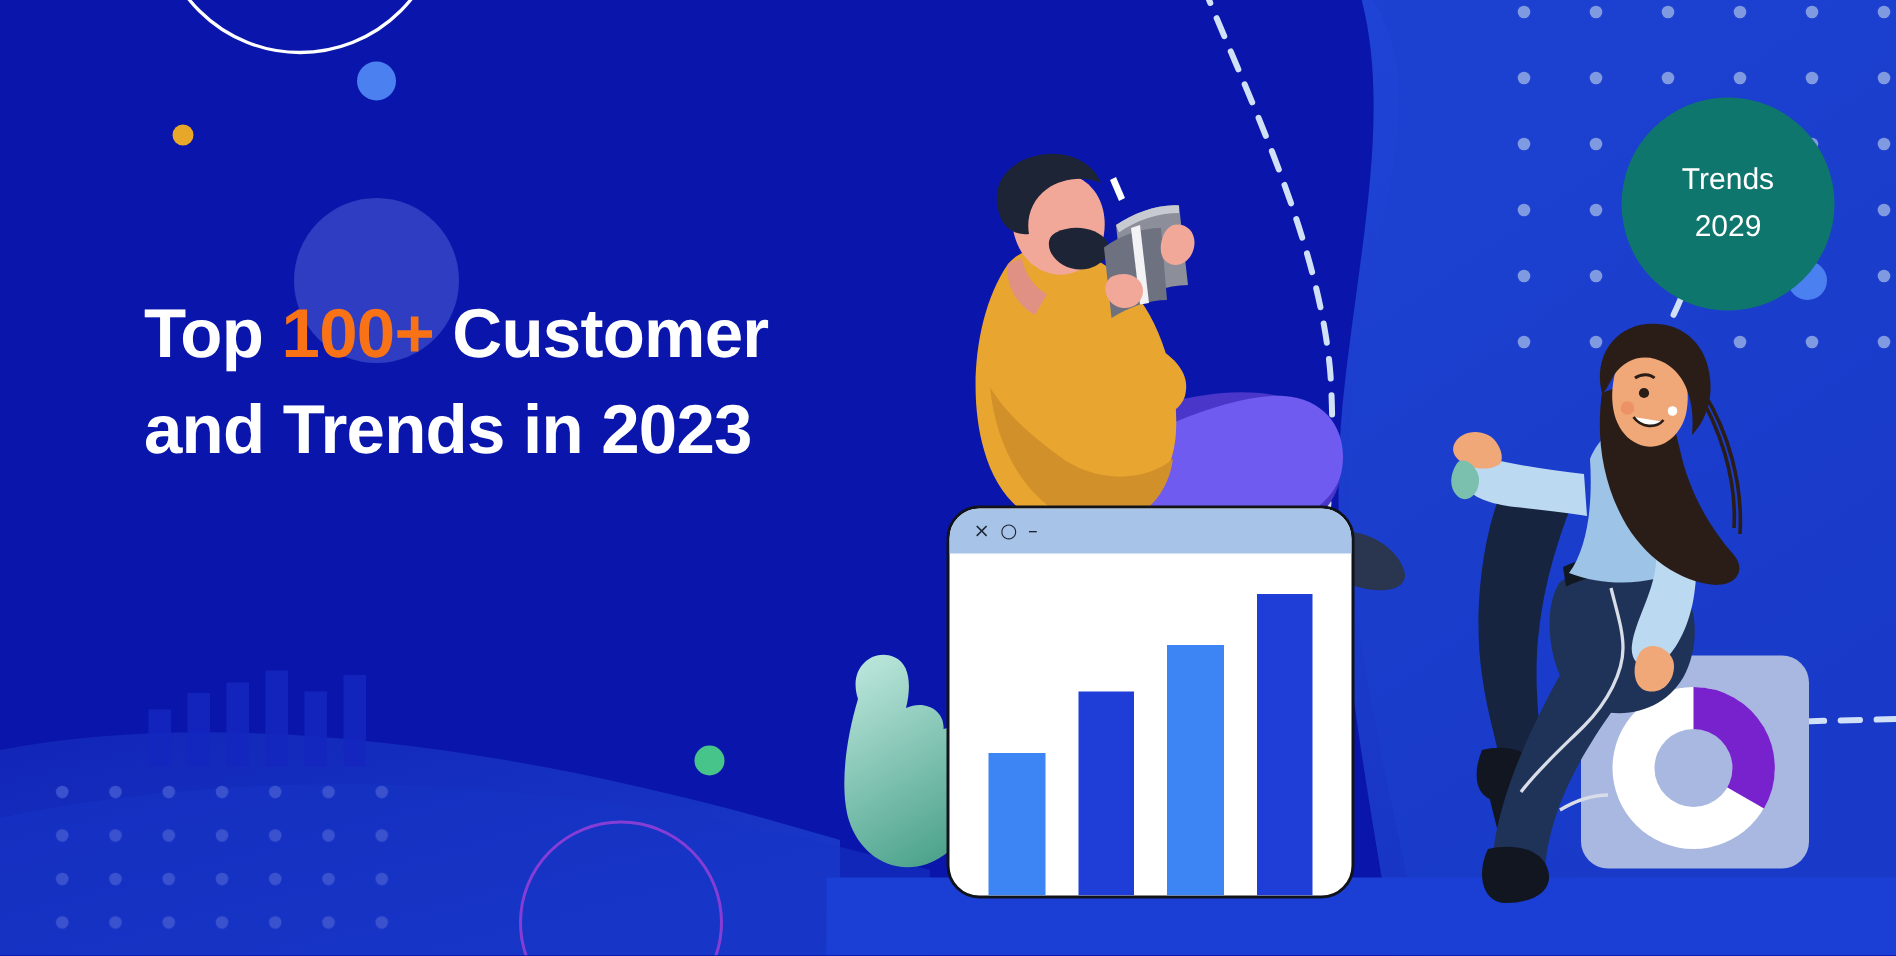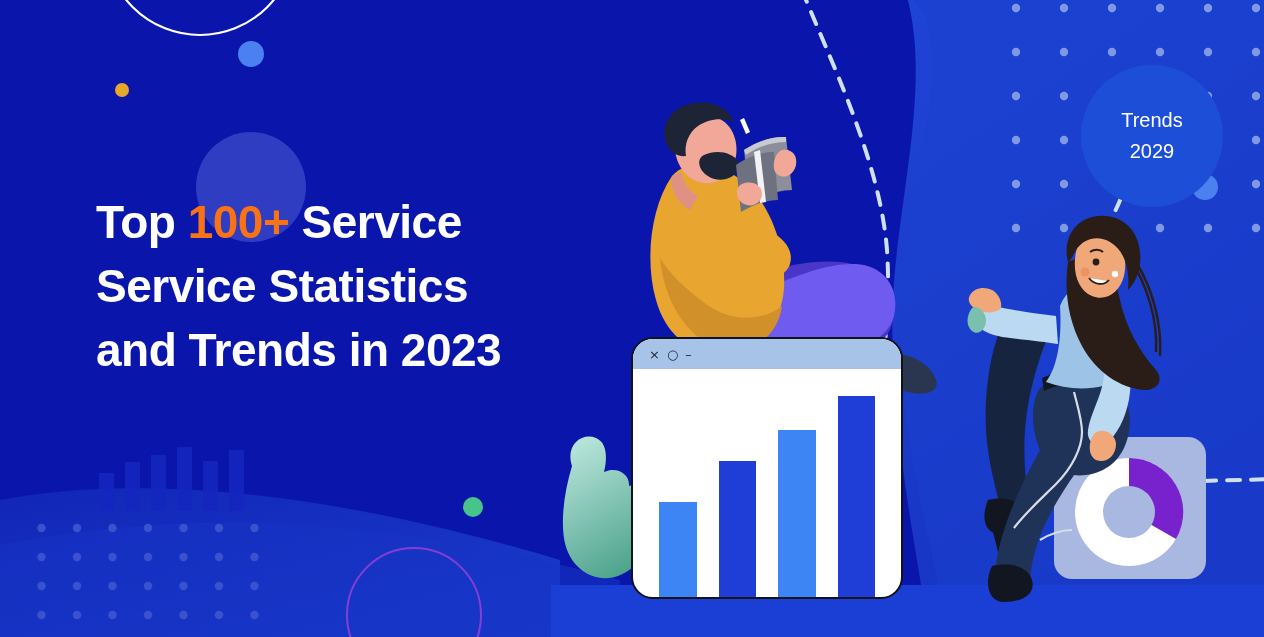--- a/index.html
+++ b/index.html
@@ -30,21 +30,21 @@
   }
   #headline .accent { color:#f97316; }
   #headline .ln { display:block; white-space:nowrap; }
 
   
   #trends-bubble {
     position:absolute;
     left:1081px; top:65px;
     width:142px; height:142px;
     border-radius:50%;
-    background:#1d4ed8;
+    background:#0f766e;
     z-index:30;
     display:flex; flex-direction:column;
     align-items:center; justify-content:center;
     color:#ffffff;
     font-size:20px; line-height:31px;
     font-weight:400;
   }
 
   
   #chart-window {
@@ -257,22 +257,21 @@
 
     <circle cx="1096" cy="262" r="3.4" fill="#2a1d18"></circle>
     <path d="M1090,252 C1094,249 1100,249 1103,252" fill="none" stroke="#2a1d18" stroke-width="2"></path>
     <path d="M1089,278 C1094,284 1103,285 1108,281 L1089,278 Z" fill="#ffffff"></path>
     <path d="M1089,278 C1094,285 1104,286 1109,280" fill="none" stroke="#2a1d18" stroke-width="1.8"></path>
     <circle cx="1085" cy="272" r="4.5" fill="#e8764f" opacity="0.45"></circle>
     <circle cx="1115" cy="274" r="3.2" fill="#ffffff"></circle>
   </svg>
 
   <div id="headline">
-    <span class="ln"><span>Top </span><span class="accent">100+</span><span> Service</span></span>
-    <span class="ln">Service Statistics</span>
+    <span class="ln"><span>Top </span><span class="accent">100+</span><span> Customer</span></span>
     <span class="ln">and Trends in 2023</span>
   </div>
 
   <div id="trends-bubble">
     <span>Trends</span>
     <span>2029</span>
   </div>
 
   <div id="chart-window">
     <div id="chart-titlebar">

